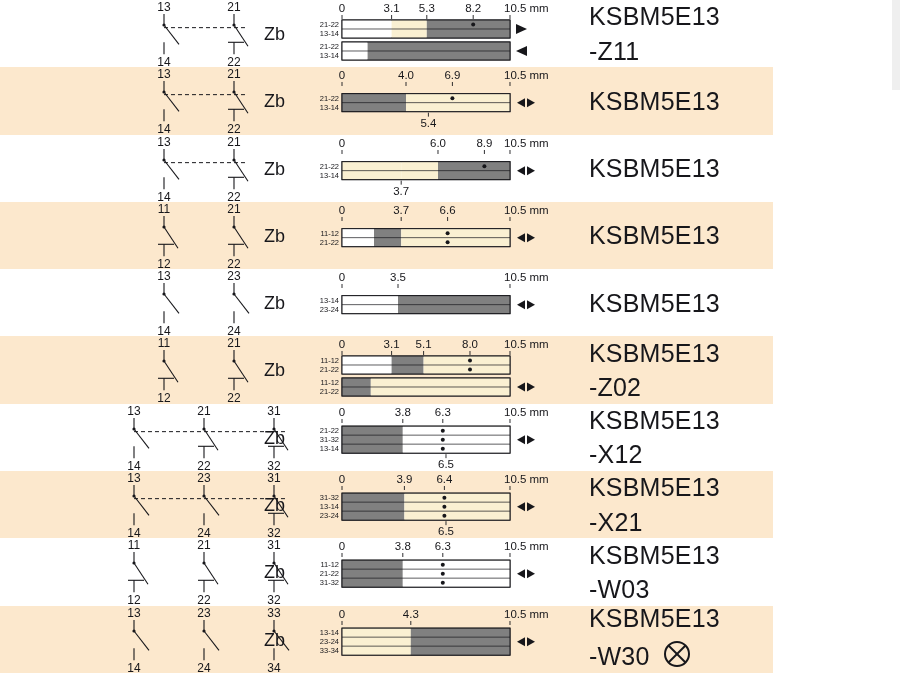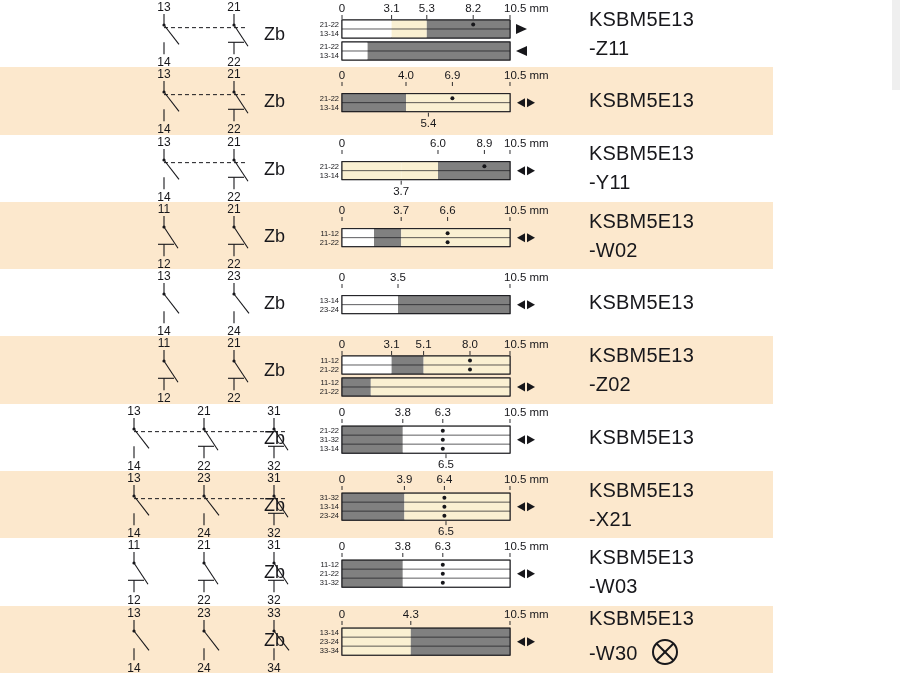--- a/index.html
+++ b/index.html
@@ -42,21 +42,21 @@
   
   .labels{
     flex:1 1 auto;
     position:relative;
     display:flex;
     flex-direction:column;
     justify-content:center;
     padding-left:14px;
   }
   .lab{
-    font-size:20px;
+    font-size:25px;
     color:#17171b;
     line-height:1.05;
     letter-spacing:0.2px;
     white-space:nowrap;
   }
   .lab2{display:flex;align-items:center;gap:12px;margin-top:8px;}
   .crossmark{display:inline-block;}
 
   
   .scrollstrip{
@@ -217,23 +217,20 @@
           <text x="39" y="42.65" font-size="7.5" font-family="Liberation Sans, sans-serif" fill="#17171b" text-anchor="end">13-14</text>
           <circle cx="184.4" cy="31.15" r="2" fill="#17171b"></circle>
           <polygon points="225,31.15 217,35.65 225,40.15" fill="#17171b"></polygon>
           <polygon points="227,31.15 235,35.65 227,40.15" fill="#17171b"></polygon>
           <line x1="101.2" y1="45.65" x2="101.2" y2="49.65" stroke="#17171b" stroke-width="0.9"></line>
           <text x="101.2" y="59.65" font-size="11.5" font-family="Liberation Sans, sans-serif" fill="#17171b" text-anchor="middle">3.7</text>
         </svg>
       </div>
       <div class="labels">
         <div class="lab">KSBM5E13</div>
-        <div class="lab lab2">
-          <span>-Y11</span>
-        </div>
       </div>
     </div>
     <div class="row alt" style="height: 67.3px;">
       <div class="contacts">
         <svg width="300" height="67.3" viewBox="0 0 300 67.3">
           <text x="164" y="11" font-size="12" font-family="Liberation Sans, sans-serif" fill="#17171b" text-anchor="middle">11</text>
           <text x="164" y="66.3" font-size="12" font-family="Liberation Sans, sans-serif" fill="#17171b" text-anchor="middle">12</text>
           <line x1="164" y1="14" x2="164" y2="25" stroke="#17171b" stroke-width="1.1"></line>
           <line x1="164" y1="42.3" x2="164" y2="54.3" stroke="#17171b" stroke-width="1.1"></line>
           <line x1="164" y1="25" x2="178" y2="46.3" stroke="#17171b" stroke-width="1.1"></line>
@@ -268,23 +265,20 @@
           <text x="39" y="33.65" font-size="7.5" font-family="Liberation Sans, sans-serif" fill="#17171b" text-anchor="end">11-12</text>
           <text x="39" y="42.65" font-size="7.5" font-family="Liberation Sans, sans-serif" fill="#17171b" text-anchor="end">21-22</text>
           <circle cx="147.6" cy="31.15" r="2" fill="#17171b"></circle>
           <circle cx="147.6" cy="40.15" r="2" fill="#17171b"></circle>
           <polygon points="225,31.15 217,35.65 225,40.15" fill="#17171b"></polygon>
           <polygon points="227,31.15 235,35.65 227,40.15" fill="#17171b"></polygon>
         </svg>
       </div>
       <div class="labels">
         <div class="lab">KSBM5E13</div>
-        <div class="lab lab2">
-          <span>-W02</span>
-        </div>
       </div>
     </div>
     <div class="row plain" style="height: 67.3px;">
       <div class="contacts">
         <svg width="300" height="67.3" viewBox="0 0 300 67.3">
           <text x="164" y="11" font-size="12" font-family="Liberation Sans, sans-serif" fill="#17171b" text-anchor="middle">13</text>
           <text x="164" y="66.3" font-size="12" font-family="Liberation Sans, sans-serif" fill="#17171b" text-anchor="middle">14</text>
           <line x1="164" y1="14" x2="164" y2="25" stroke="#17171b" stroke-width="1.1"></line>
           <line x1="164" y1="42.3" x2="164" y2="54.3" stroke="#17171b" stroke-width="1.1"></line>
           <line x1="164" y1="25" x2="179" y2="44.3" stroke="#17171b" stroke-width="1.1"></line>
@@ -432,20 +426,23 @@
           <circle cx="142.8" cy="35.65" r="2" fill="#17171b"></circle>
           <circle cx="142.8" cy="44.65" r="2" fill="#17171b"></circle>
           <polygon points="225,31.15 217,35.65 225,40.15" fill="#17171b"></polygon>
           <polygon points="227,31.15 235,35.65 227,40.15" fill="#17171b"></polygon>
           <line x1="146" y1="50.15" x2="146" y2="54.15" stroke="#17171b" stroke-width="0.9"></line>
           <text x="146" y="64.15" font-size="11.5" font-family="Liberation Sans, sans-serif" fill="#17171b" text-anchor="middle">6.5</text>
         </svg>
       </div>
       <div class="labels">
         <div class="lab">KSBM5E13</div>
+        <div class="lab lab2">
+          <span>-X12</span>
+        </div>
       </div>
     </div>
     <div class="row alt" style="height: 67.3px;">
       <div class="contacts">
         <svg width="300" height="67.3" viewBox="0 0 300 67.3">
           <text x="134" y="11" font-size="12" font-family="Liberation Sans, sans-serif" fill="#17171b" text-anchor="middle">13</text>
           <text x="134" y="66.3" font-size="12" font-family="Liberation Sans, sans-serif" fill="#17171b" text-anchor="middle">14</text>
           <line x1="134" y1="14" x2="134" y2="25" stroke="#17171b" stroke-width="1.1"></line>
           <line x1="134" y1="42.3" x2="134" y2="54.3" stroke="#17171b" stroke-width="1.1"></line>
           <line x1="134" y1="25" x2="149" y2="44.3" stroke="#17171b" stroke-width="1.1"></line>

